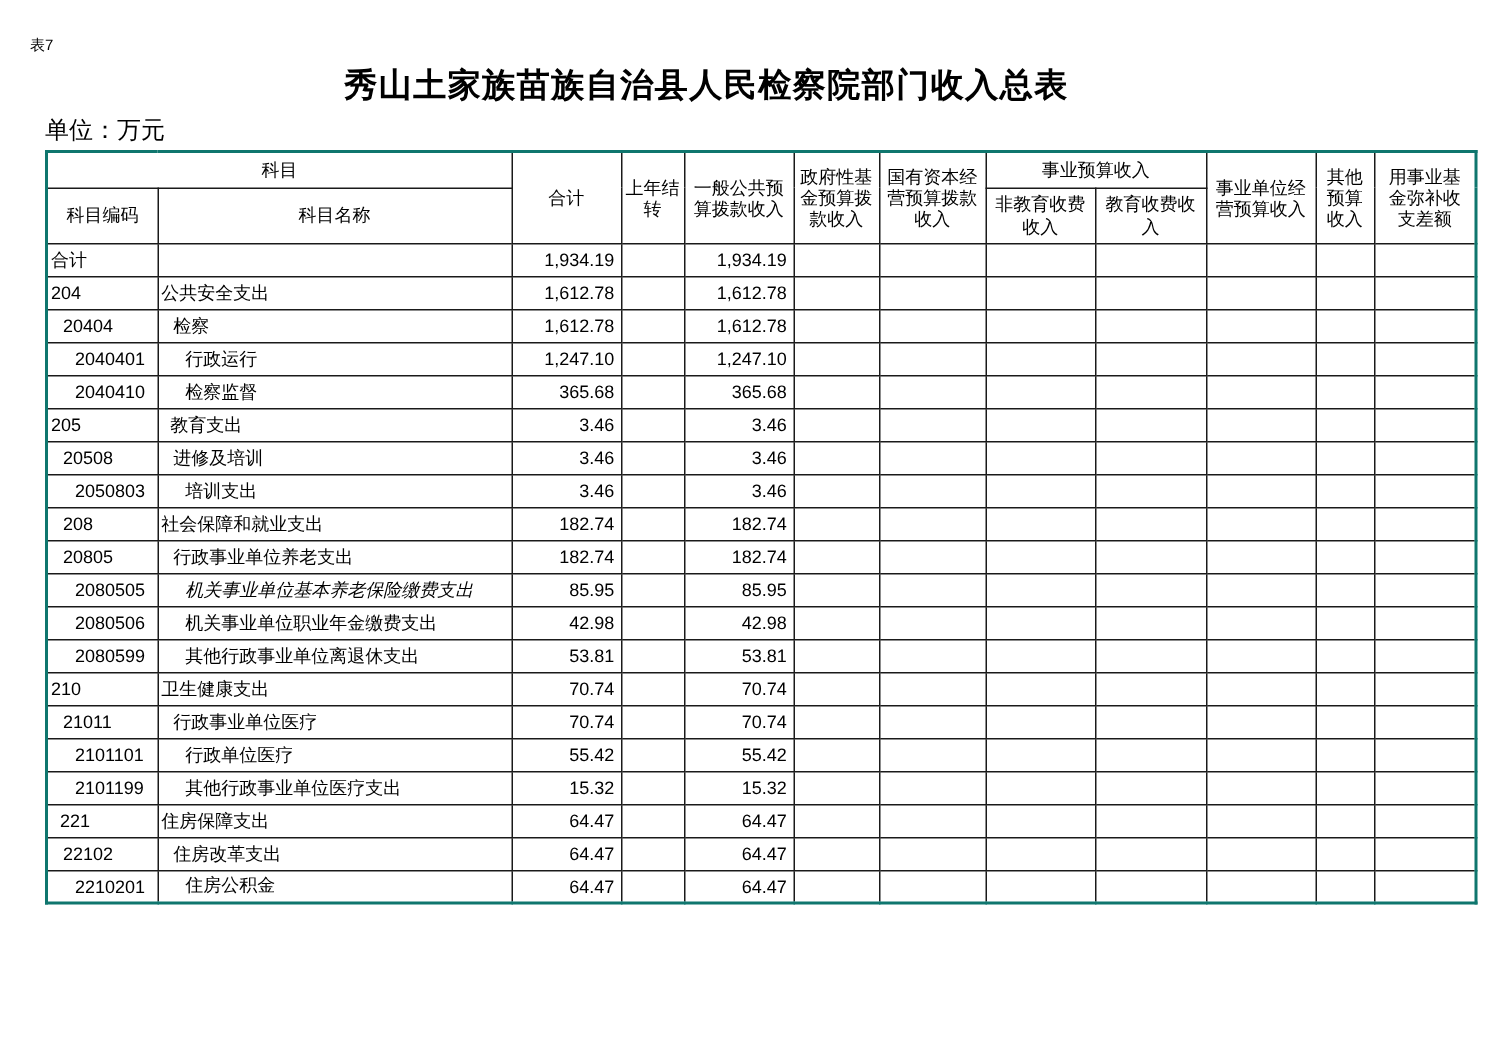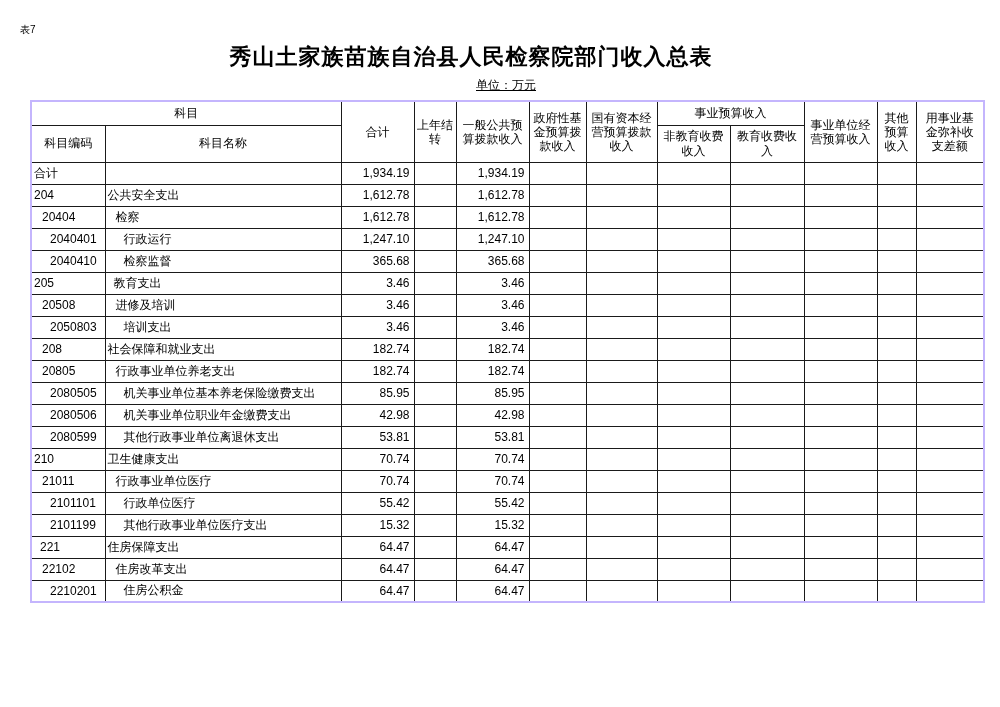--- a/index.html
+++ b/index.html
@@ -7,25 +7,25 @@
     width:1000px;height:707px;background:#ffffff;color:#000;
     font-family:"Liberation Sans","DejaVu Sans",sans-serif;
     position:relative;overflow:hidden;
   }
   .sheet-label{position:absolute;left:20px;top:23px;font-size:10px;}
   .doc-title{
     position:absolute;left:0;top:42px;width:942px;text-align:center;
     font-size:22px;font-weight:bold;letter-spacing:1px;
     font-family:"Liberation Serif","DejaVu Serif",serif;
   }
-  .unit-note{position:absolute;left:30px;top:77px;width:952px;text-align:center;font-size:12px;text-decoration:underline;}
+  .unit-note{position:absolute;left:30px;top:77px;width:952px;text-align:left;font-size:16px;}
   table.income-table{
     position:absolute;left:30px;top:100px;width:953px;
     border-collapse:collapse;table-layout:fixed;font-size:12px;
-    border:2px solid #c4b5fd;
+    border:2px solid #0f766e;
   }
   .income-table th,.income-table td{
     border:1px solid #1a1a1a;padding:0;overflow:hidden;vertical-align:middle;
   }
   .income-table th{
     font-weight:normal;text-align:center;white-space:pre-line;line-height:1.18;
     padding:1px 2px;
   }
   .income-table thead tr.hdr-top{height:24px;}
   .income-table thead tr.hdr-sub{height:37px;}
@@ -227,21 +227,21 @@
         <td class="cell-num"></td>
         <td class="cell-num"></td>
         <td class="cell-num"></td>
         <td class="cell-num"></td>
         <td class="cell-num"></td>
         <td class="cell-num"></td>
         <td class="cell-num"></td>
       </tr>
       <tr>
         <td class="cell-code" style="padding-left: 18px;">2080505</td>
-        <td class="cell-name" style="padding-left: 18px;">机关事业单位基本养老保险缴费支出</td>
+        <td class="cell-name" style="padding-left: 18px; font-style: italic;">机关事业单位基本养老保险缴费支出</td>
         <td class="cell-num">85.95</td>
         <td class="cell-num"></td>
         <td class="cell-num">85.95</td>
         <td class="cell-num"></td>
         <td class="cell-num"></td>
         <td class="cell-num"></td>
         <td class="cell-num"></td>
         <td class="cell-num"></td>
         <td class="cell-num"></td>
         <td class="cell-num"></td>

